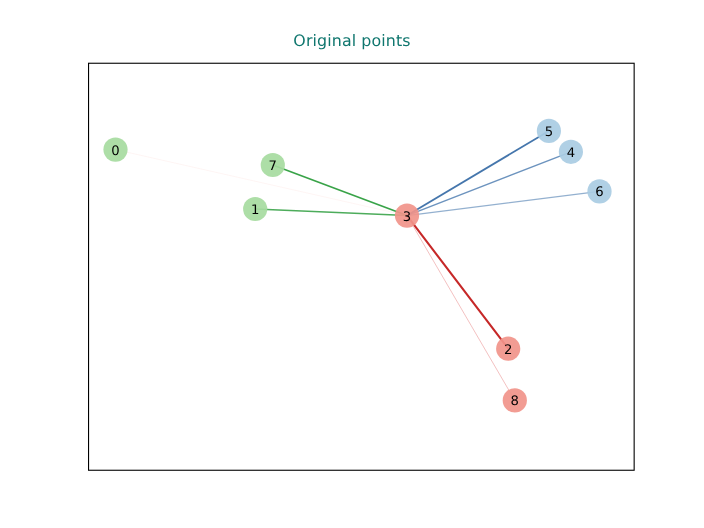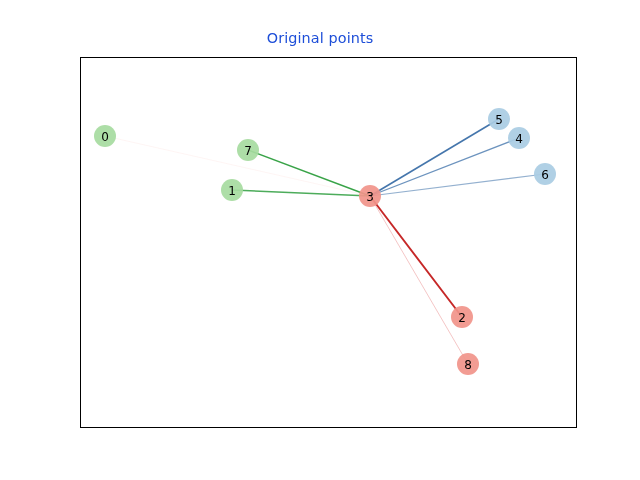--- a/index.html
+++ b/index.html
@@ -16,21 +16,21 @@
     overflow: hidden;
     font-family: "DejaVu Sans", sans-serif;
   }
   #plot-title {
     position: absolute;
     left: 0;
     top: 30px;
     width: 640px;
     text-align: center;
     font-size: 14.4px;
-    color: #1d4ed8;
+    color: #0f766e;
     font-family: "DejaVu Sans", sans-serif;
     line-height: 1.2;
     letter-spacing: 0.1px;
   }
   #axes-frame {
     position: absolute;
     left: 80px;
     top: 57px;
     width: 497px;
     height: 371px;

